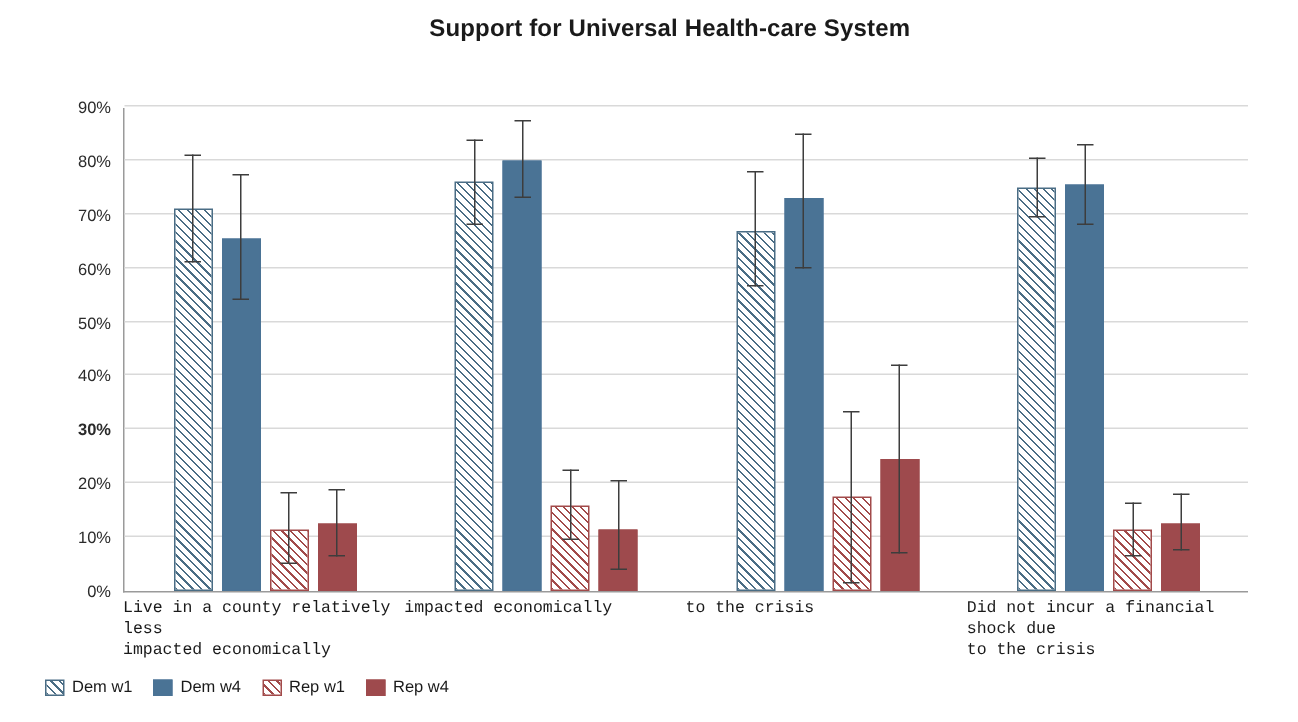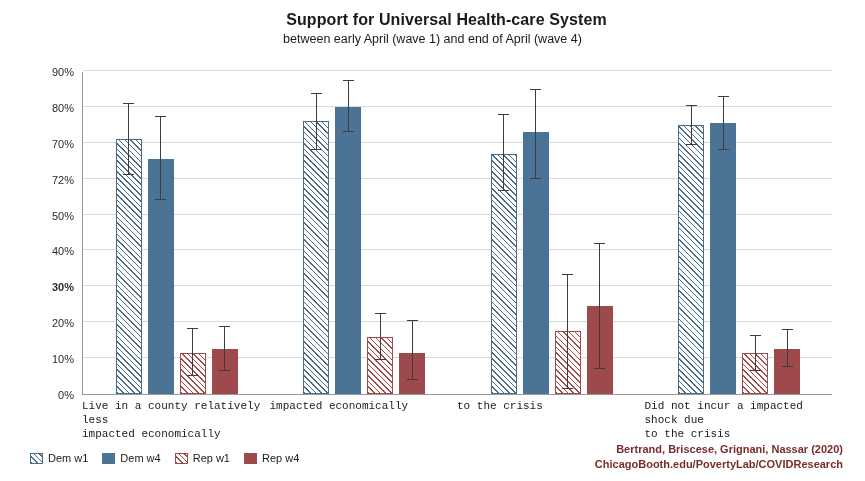--- a/index.html
+++ b/index.html
@@ -160,31 +160,30 @@
     line-height: 15px;
   }
 </style>
 </head>
 <body>
 
 <div id="chart-root">
 
   <div id="title-block">
     <div id="chart-title">Support for Universal Health-care System</div>
-    <div id="chart-subtitle">between early April (wave 1) and end of April (wave 4)</div>
   </div>
 
   <div id="y-axis-labels">
       <div class="ylab" style="top: 323px;">0%</div>
       <div class="ylab" style="top: 287.111px;">10%</div>
       <div class="ylab" style="top: 251.222px;">20%</div>
       <div class="ylab" style="top: 215.333px; font-weight: bold;">30%</div>
       <div class="ylab" style="top: 179.444px;">40%</div>
       <div class="ylab" style="top: 143.556px;">50%</div>
-      <div class="ylab" style="top: 107.667px;">72%</div>
+      <div class="ylab" style="top: 107.667px;">60%</div>
       <div class="ylab" style="top: 71.7778px;">70%</div>
       <div class="ylab" style="top: 35.8889px;">80%</div>
       <div class="ylab" style="top: 0px;">90%</div>
     </div>
 
   <div id="plot-area">
       <div class="gridline" style="bottom: 0px; background: transparent;"></div>
       <div class="gridline" style="bottom: 35.8889px;"></div>
       <div class="gridline" style="bottom: 71.7778px;"></div>
       <div class="gridline" style="bottom: 107.667px;"></div>
@@ -305,21 +304,21 @@
         <div>Live in a county  relatively less</div>
         <div>impacted economically</div>
       </div>
       <div class="xlab" style="left: 187.5px; width: 187.5px;">
         <div>impacted economically</div>
       </div>
       <div class="xlab" style="left: 375px; width: 187.5px;">
         <div>to the crisis</div>
       </div>
       <div class="xlab" style="left: 562.5px; width: 187.5px;">
-        <div>Did not incur a impacted shock due</div>
+        <div>Did not incur a financial shock due</div>
         <div>to the crisis</div>
       </div>
     </div>
 
   <div id="legend">
       <div class="legend-item">
         <span class="legend-swatch" style="border: 1px solid rgb(74, 109, 133); background: repeating-linear-gradient(45deg, rgb(74, 109, 133) 0px, rgb(74, 109, 133) 1px, rgb(255, 255, 255) 1px, rgb(255, 255, 255) 4px);"></span>
         <span>Dem w1</span>
       </div>
       <div class="legend-item">
@@ -329,18 +328,14 @@
       <div class="legend-item">
         <span class="legend-swatch" style="border: 1px solid rgb(162, 74, 74); background: repeating-linear-gradient(45deg, rgb(162, 74, 74) 0px, rgb(162, 74, 74) 1px, rgb(255, 255, 255) 1px, rgb(255, 255, 255) 4px);"></span>
         <span>Rep w1</span>
       </div>
       <div class="legend-item">
         <span class="legend-swatch" style="border: 1px solid rgb(158, 74, 77); background: rgb(158, 74, 77);"></span>
         <span>Rep w4</span>
       </div>
     </div>
 
-  <div id="source-note">
-    <div>Bertrand, Briscese, Grignani, Nassar (2020)</div>
-    <div>ChicagoBooth.edu/PovertyLab/COVIDResearch</div>
-  </div>
 
 </div>
 
 </body></html>

